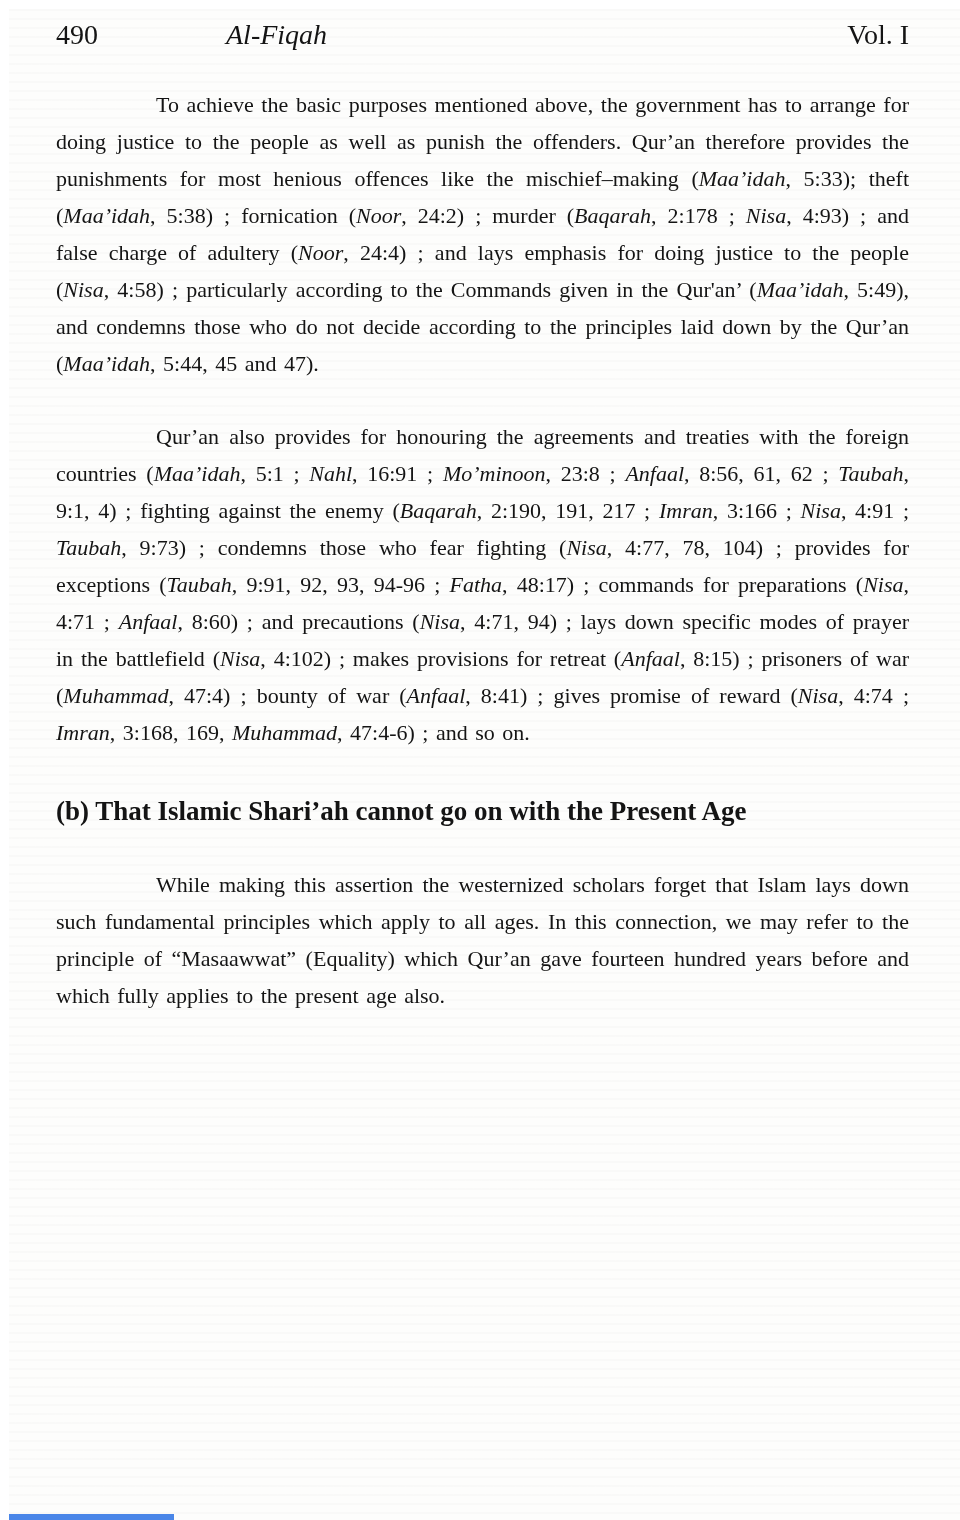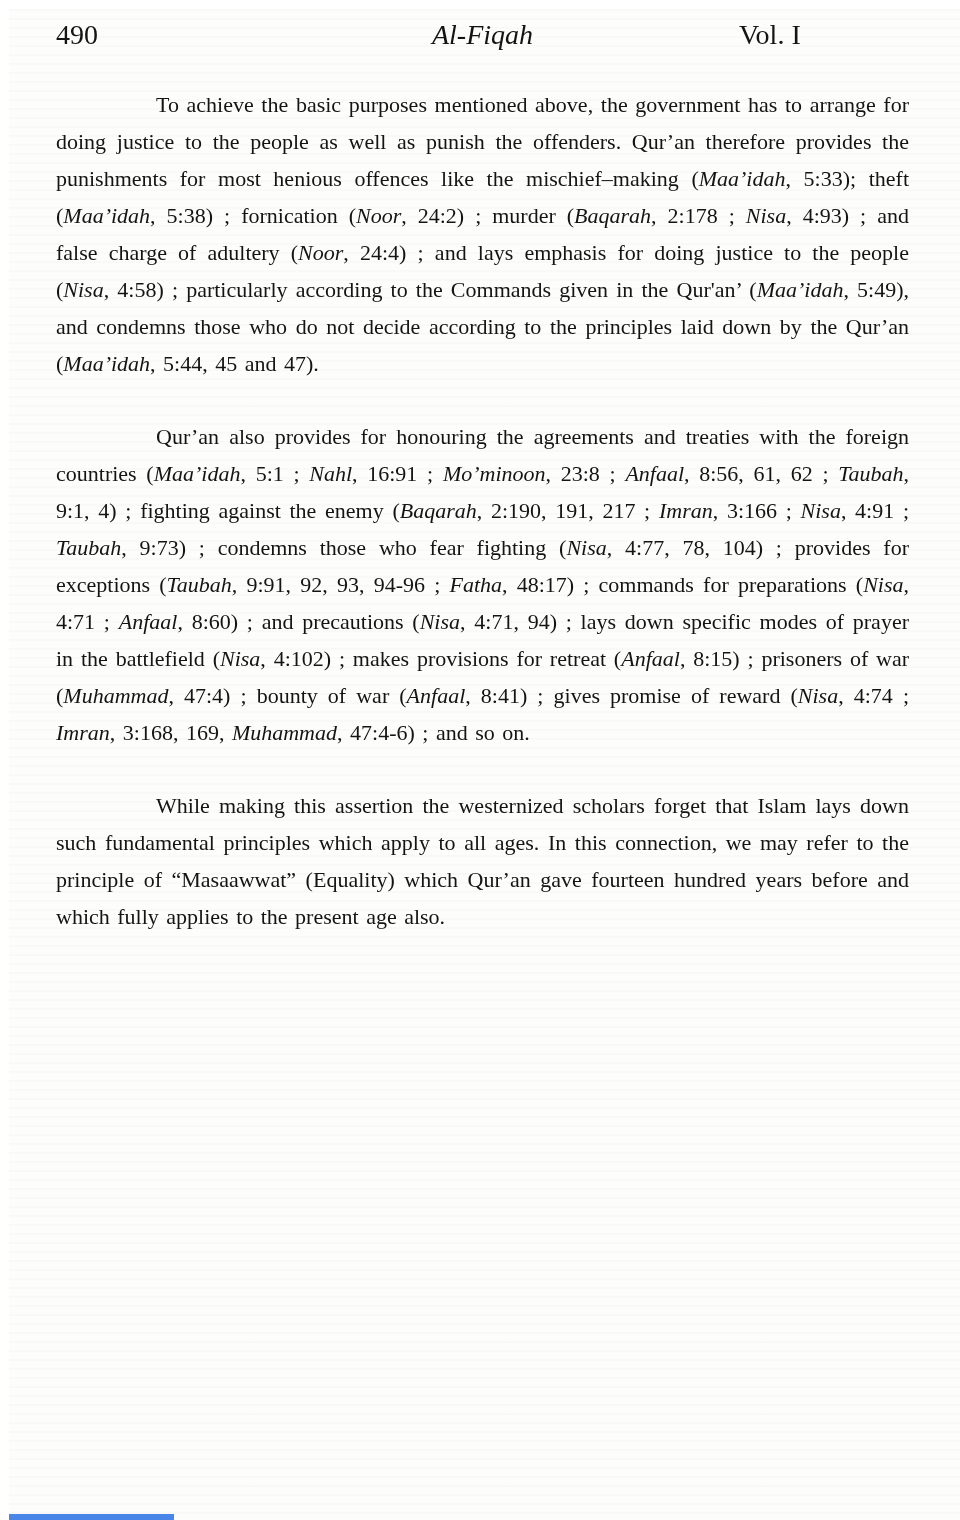--- a/index.html
+++ b/index.html
@@ -24,22 +24,22 @@
     box-sizing: border-box;
     padding: 8px 60px 0 47px;
   }
   .page-header {
     display: flex;
     align-items: baseline;
     font-size: 28px;
     line-height: 36px;
   }
   .page-header .pg-num   { width: 170px; text-align: left; }
-  .page-header .pg-title { flex: 1; text-align: center; font-style: italic; }
-  .page-header .pg-vol   { width: 170px; }
+  .page-header .pg-title { flex: 1; text-align: left; font-style: italic; }
+  .page-header .pg-vol   { width: 170px; text-align: right; }
 
   .doc-body { text-align: justify; }
   .doc-body p {
     margin: 36px 0 0 0;
     font-size: 22px;
     line-height: 37px;
     text-indent: 100px;
     word-spacing: 2px;
   }
   .doc-body p.first { margin-top: 33px; }
@@ -71,19 +71,20 @@
     <span class="pg-title">Al-Fiqah</span>
     <span class="pg-vol">Vol. I</span>
   </div>
 
   <div class="doc-body">
     <p class="first"><span>To achieve the basic purposes mentioned above, the government has to arrange for doing justice to the people as well as punish the offenders. Qur’an therefore provides the punishments for most henious offences like the mischief–making (</span><i>Maa’idah</i><span>, 5:33); theft (</span><i>Maa’idah</i><span>, 5:38) ; fornication  (</span><i>Noor</i><span>, 24:2) ; murder (</span><i>Baqarah</i><span>, 2:178 ; </span><i>Nisa</i><span>, 4:93) ; and false charge of adultery (</span><i>Noor</i><span>, 24:4) ; and lays emphasis for doing justice to the people (</span><i>Nisa</i><span>, 4:58) ; particularly according to the Commands given in the Qur'an’ (</span><i>Maa’idah</i><span>, 5:49), and condemns those who do not decide according to the principles laid down by the Qur’an (</span><i>Maa’idah</i><span>, 5:44, 45 and 47).</span></p>
 
     <p><span>Qur’an also provides for honouring the agreements and treaties with the foreign countries (</span><i>Maa’idah</i><span>, 5:1 ; </span><i>Nahl</i><span>, 16:91 ; </span><i>Mo’minoon</i><span>, 23:8 ; </span><i>Anfaal</i><span>, 8:56, 61, 62 ; </span><i>Taubah</i><span>, 9:1, 4) ; fighting against the enemy (</span><i>Baqarah</i><span>, 2:190, 191, 217 ; </span><i>Imran</i><span>, 3:166 ; </span><i>Nisa</i><span>, 4:91 ; </span><i>Taubah</i><span>, 9:73) ; condemns those who fear fighting (</span><i>Nisa</i><span>, 4:77, 78, 104) ; provides for exceptions (</span><i>Taubah</i><span>, 9:91, 92, 93, 94-96 ; </span><i>Fatha</i><span>, 48:17) ; commands for preparations (</span><i>Nisa</i><span>, 4:71 ; </span><i>Anfaal</i><span>, 8:60) ; and precautions (</span><i>Nisa</i><span>, 4:71, 94) ; lays down specific modes of prayer in the battlefield (</span><i>Nisa</i><span>, 4:102) ; makes provisions for retreat (</span><i>Anfaal</i><span>, 8:15) ; prisoners of war (</span><i>Muhammad</i><span>, 47:4) ; bounty of war (</span><i>Anfaal</i><span>, 8:41) ; gives promise of reward (</span><i>Nisa</i><span>, 4:74 ; </span><i>Imran</i><span>, 3:168, 169, </span><i>Muhammad</i><span>, 47:4-6) ; and so on.</span></p>
 
 
+    <h2>(b) That Islamic Shari’ah cannot go on with the Present Age</h2>
 
     <p><span>While making this assertion the westernized scholars forget that Islam lays down such fundamental principles which apply to all ages. In this connection, we may refer to the principle of “Masaawwat” (Equality) which Qur’an gave fourteen hundred years before and which fully applies to the present age also.</span></p>
   </div>
 
   <div class="artifact-bar" style="background-color: rgb(74, 134, 232);"></div>
 
 </div>
 
 </body></html>

